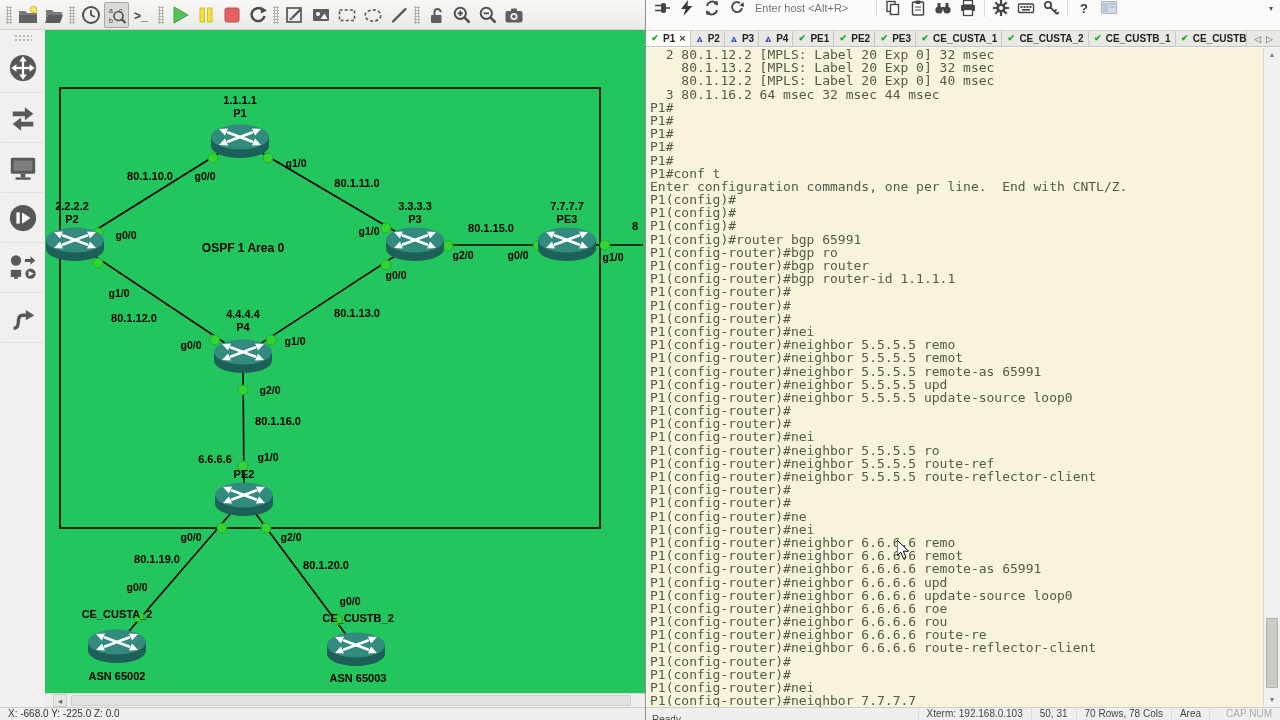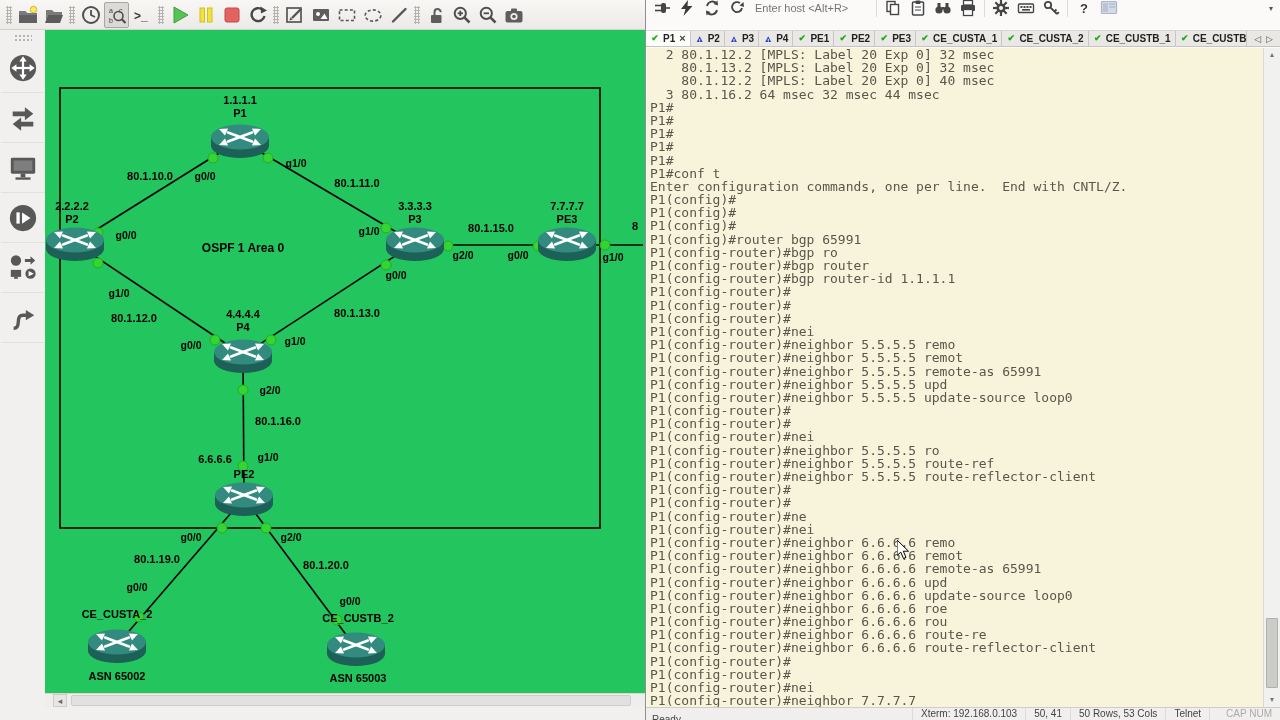--- a/index.html
+++ b/index.html
@@ -402,20 +402,23 @@
 
       <text class="area-lbl" x="198" y="222">OSPF 1 Area 0</text>
     </svg>
   </div>
 
   <div class="g-hscroll">
     <span class="hs-left">◂</span>
     <span class="hs-thumb"></span>
   </div>
 
+  <div class="g-status">
+    <span>X: -668.0 Y: -225.0 Z: 0.0</span>
+  </div>
 </div>
 
 <div id="crt">
 
   <div class="c-toolbar">
     <span class="ct-ic">
         <svg width="18" height="18" viewBox="0 0 18 18">
           <rect x="8" y="4" width="5" height="10" rx="2" fill="#454545"></rect>
           <line x1="2" y1="6.5" x2="8" y2="6.5" stroke="#454545" stroke-width="1.6"></line>
           <line x1="2" y1="11.5" x2="8" y2="11.5" stroke="#454545" stroke-width="1.6"></line>
@@ -589,23 +592,23 @@
 
   <div class="c-scroll">
     <span class="sc-up">▴</span>
     <span class="sc-thumb"></span>
     <span class="sc-down">▾</span>
   </div>
 
   <div class="c-status">
     <span class="cs-cell cs-ready">Ready</span>
     <span class="cs-cell">Xterm: 192.168.0.103</span>
-    <span class="cs-cell">50, 41</span>
-    <span class="cs-cell">50 Rows, 53 Cols</span>
-    <span class="cs-cell">Telnet</span>
+    <span class="cs-cell">50, 31</span>
+    <span class="cs-cell">70 Rows, 78 Cols</span>
+    <span class="cs-cell">Area</span>
     <span class="cs-cell cs-locks">CAP NUM</span>
   </div>
 </div>
 
 <div id="mouse-cursor">
   <svg width="13" height="19" viewBox="0 0 13 19">
       <polygon points="0,0 0,15.5 3.8,12.2 6.5,18.5 9,17.4 6.3,11.2 11.5,11.2" fill="#fff" stroke="#000" stroke-width="1"></polygon>
     </svg>
 </div>
 

